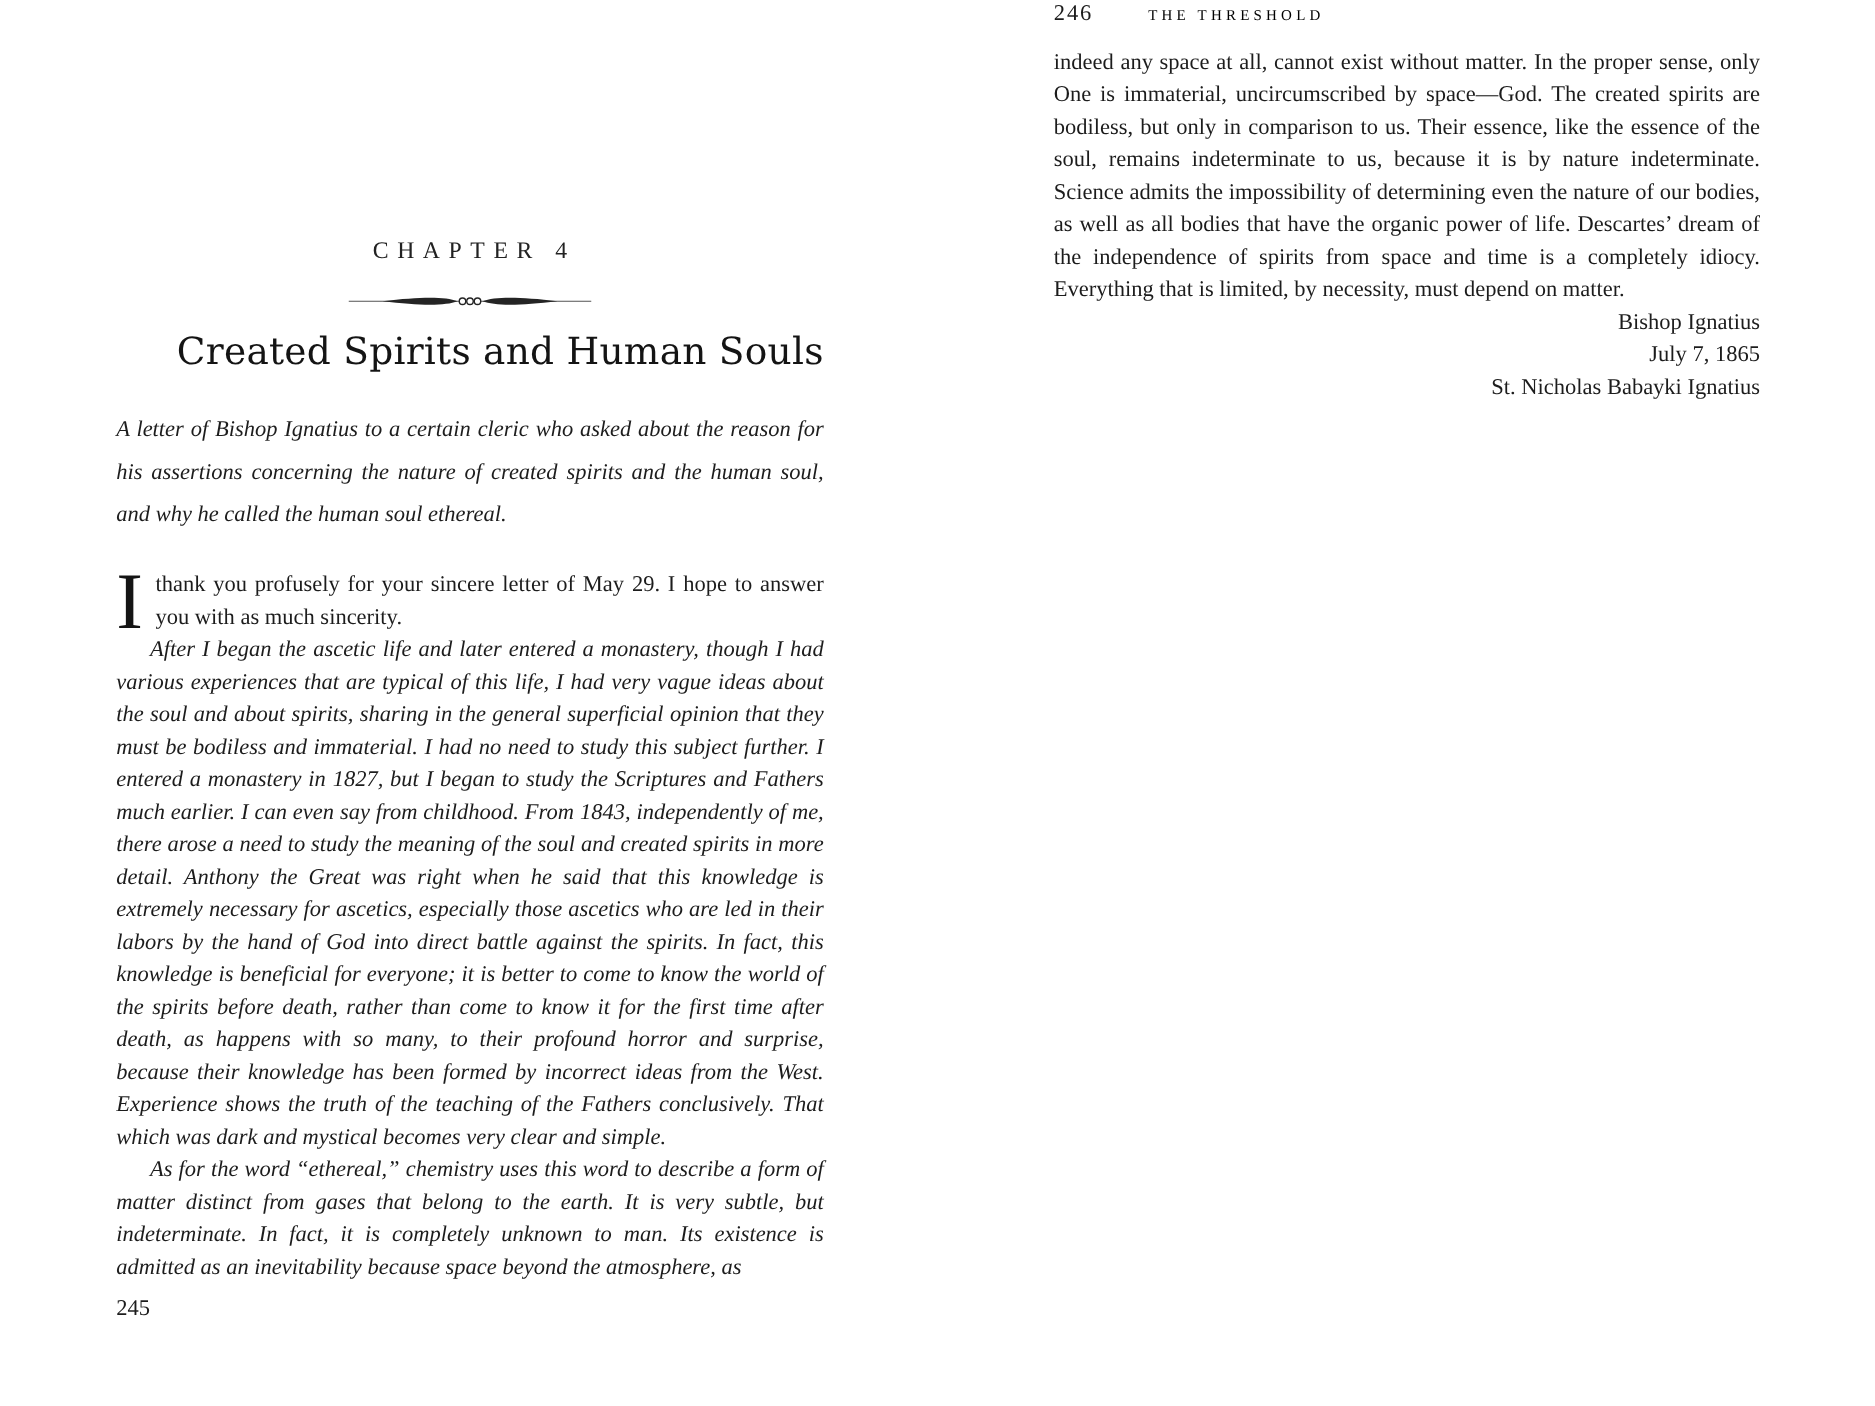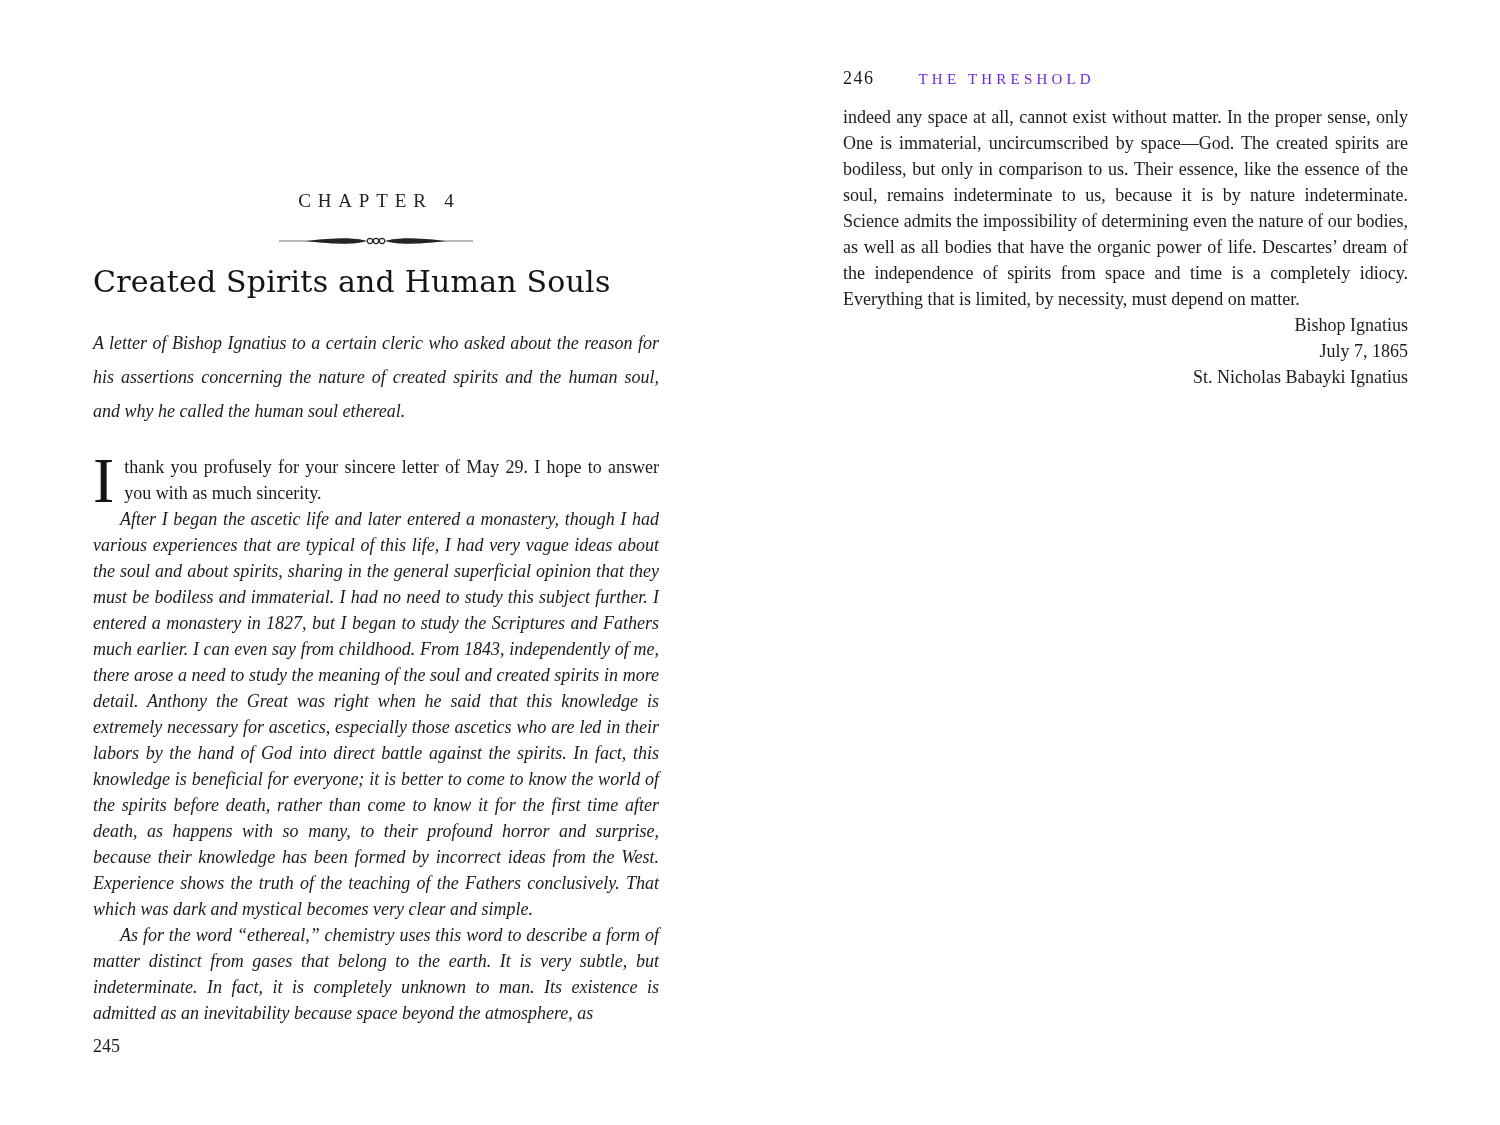--- a/index.html
+++ b/index.html
@@ -32,21 +32,21 @@
     text-indent: 0.36em; 
     color: #222;
   }
   .ornament-wrap {
     margin-top: 22px;
     text-align: center;
     line-height: 0;
   }
   .chapter-title {
     margin-top: 16px;
-    text-align: left;
+    text-align: right;
     font-family: "DejaVu Serif", "Liberation Serif", serif;
     font-weight: normal;
     font-size: 30px;
     letter-spacing: 0.2px;
     color: #141414;
   }
   .epigraph {
     margin-top: 27px;
     font-style: italic;
     font-size: 18px;
@@ -73,35 +73,34 @@
     position: absolute;
     left: 0; width: 100%;
     top: 1036px;
     text-align: left;
     font-size: 18px;
     color: #1c1c1c;
   }
 
   
   .running-header {
-    margin-top: 68px;
     display: flex;
     align-items: baseline;
   }
   .folio-top {
     font-size: 18px;
     letter-spacing: 1.5px;
     color: #1c1c1c;
   }
   .running-title {
     margin-left: 44px;
-    font-size: 15px;
+    font-size: 12px;
     letter-spacing: 0.28em;
     text-transform: uppercase;
-    color: #6d28d9;
+    color: #000000;
   }
   .page.right .bodytext { margin-top: 15px; }
   .signature {
     margin-top: 0;
     text-align: right;
     font-size: 18px;
     line-height: 26px;
     color: #1c1c1c;
   }
 </style>

